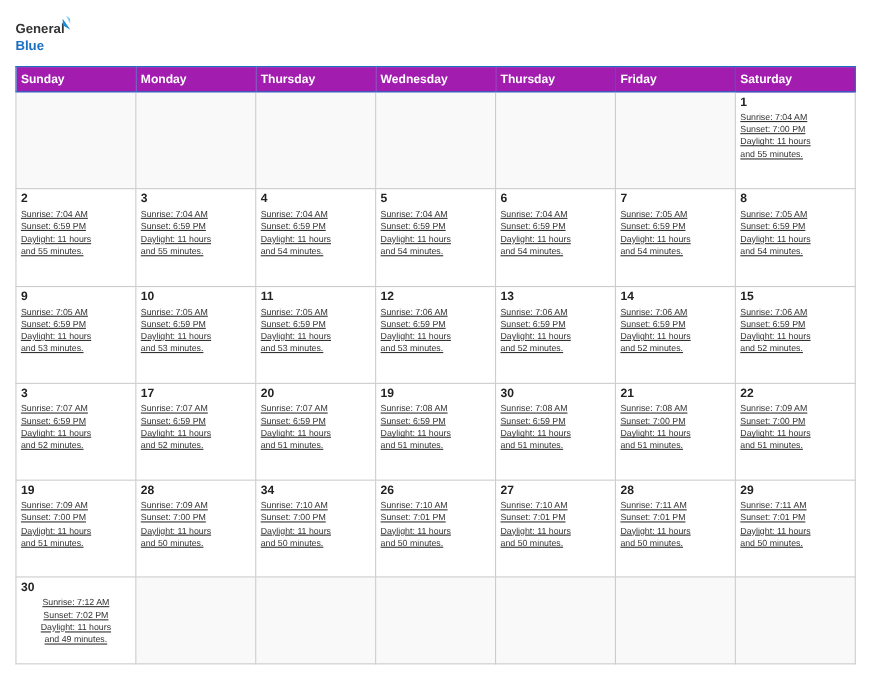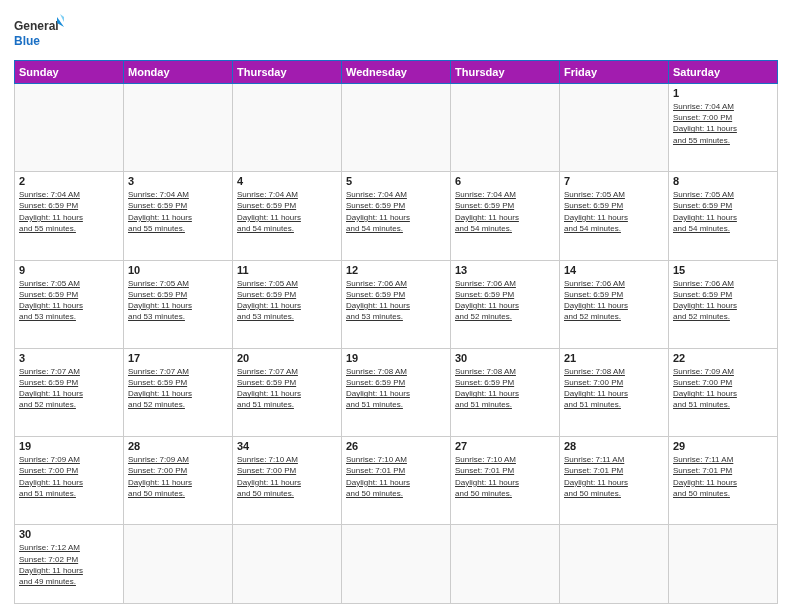--- a/index.html
+++ b/index.html
@@ -333,21 +333,21 @@
             <div class="day-num">29</div>
             <div class="day-info" style="white-space: pre-line;">Sunrise: 7:11 AM
 Sunset: 7:01 PM
 Daylight: 11 hours
 and 50 minutes.</div>
           </td>
         </tr>
         <tr class="last-row">
           <td>
             <div class="day-num">30</div>
-            <div class="day-info" style="white-space: pre-line;">Sunrise: 7:12 AM
+            <div class="day-info" style="white-space: pre-line; text-align: center;">Sunrise: 7:12 AM
 Sunset: 7:02 PM
 Daylight: 11 hours
 and 49 minutes.</div>
           </td>
           <td class="empty-cell"></td>
           <td class="empty-cell"></td>
           <td class="empty-cell"></td>
           <td class="empty-cell"></td>
           <td class="empty-cell"></td>
           <td class="empty-cell"></td>

